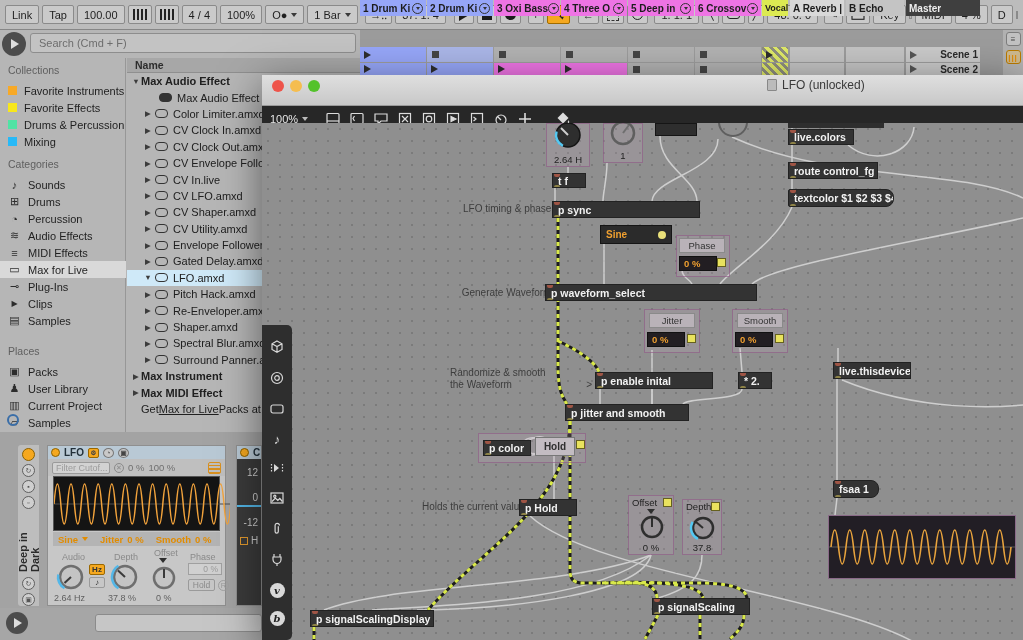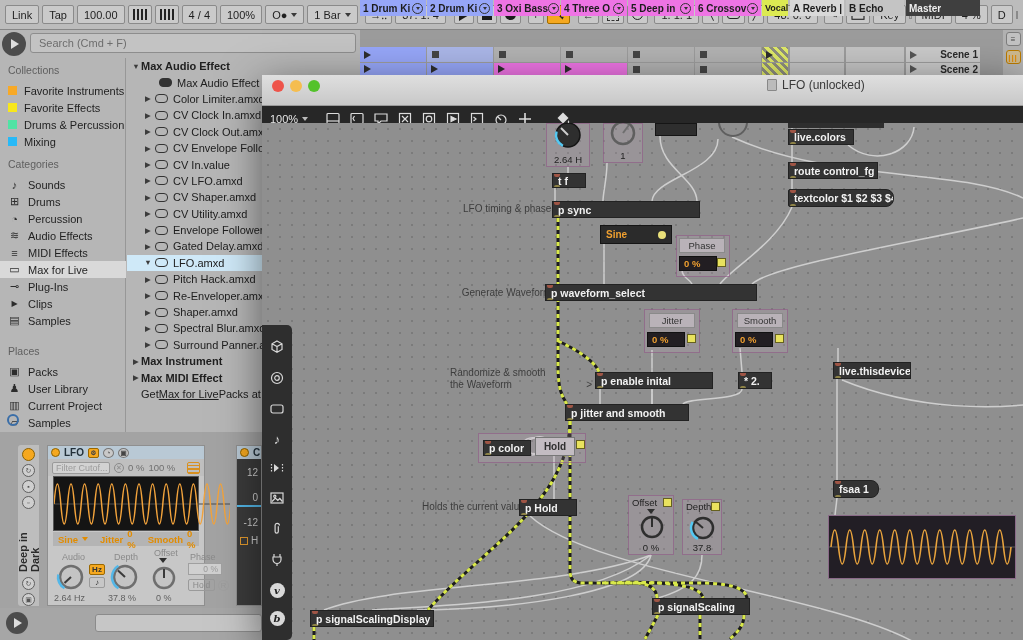--- a/index.html
+++ b/index.html
@@ -59,21 +59,21 @@
   .ind1{padding-left:16px}.ind0{padding-left:4px}
   .ulnk{text-decoration:underline}
   .infocirc{position:absolute;left:7px;top:384px;width:12px;height:12px;border:2px solid #3a6ea8;border-radius:50%}
 
   
   .devpanel{position:absolute;left:0;top:432px;width:262px;height:176px;background:#a3a3a3}
   .tstrip{position:absolute;left:18px;top:13px;width:21px;height:161px;background:#bdbdbd;border-radius:3px 0 0 3px;display:flex;flex-direction:column;align-items:center;padding-top:3px;gap:3px}
   .oc{width:13px;height:13px;border-radius:50%;background:#f5a81f;border:1px solid #8a6000;flex:none}
   .mini{width:13px;height:13px;border-radius:50%;border:1.5px solid #5f5f5f;background:#cfcfcf;font-size:7px;color:#555;display:flex;align-items:center;justify-content:center;flex:none}
   .vtext{writing-mode:vertical-rl;transform:rotate(180deg);font-size:11px;font-weight:bold;color:#2b2b2b;flex:1;display:flex;align-items:center;margin:2px 0}
-  .lfodev{position:absolute;left:47px;top:13px;width:158px;height:161px;background:#c7c7c7;border:1px solid #8f8f8f}
+  .lfodev{position:absolute;left:47px;top:13px;width:179px;height:161px;background:#c7c7c7;border:1px solid #8f8f8f}
   .dtitle{height:13px;background:#b9c9d5;display:flex;align-items:center;gap:4px;padding:0 3px;font-size:10px;font-weight:bold;color:#22303a}
   .dtit-ic{width:11px;height:10px;border-radius:2px;margin-left:auto;background:#c9c9c9;border:1px solid #777;font-size:6.5px;display:flex;align-items:center;justify-content:center;color:#444}
   .dtit-ic.or{background:#f5a81f;border-color:#9a6700;margin-left:0}
   .dtit-ic.rnd{border-radius:50%;margin-left:0}
   .maprow{height:17px;display:flex;align-items:center;gap:4px;padding:0 4px;background:#bfbfbf;font-size:9.5px;color:#6f6f6f}
   .mapbtn{width:58px;height:12px;background:#d2d2d2;border:1px solid #9a9a9a;border-radius:2px;font-size:9px;color:#9b9b9b;padding:0 3px;overflow:hidden;white-space:nowrap}
   .xcirc{width:10px;height:10px;border:1.2px solid #8a8a8a;border-radius:50%;color:#8a8a8a;font-size:7px;display:flex;align-items:center;justify-content:center}
   .listic{margin-left:auto;width:13px;height:12px;border:1.5px solid #d89020;border-radius:2px;background:repeating-linear-gradient(#0000 0 2px,#d89020 2px 3.5px)}
   .wavebox{position:relative;margin:0 5px;height:55px;background:#141414;border:1px solid #555}
   .shaperow{height:14px;margin:1px 5px 0;background:#b4b4b4;display:flex;align-items:center;gap:4px;padding:0 5px;font-size:9.5px;color:#e28c00;font-weight:bold}
@@ -427,20 +427,21 @@
           <span>Current Project</span>
         </div>
       <div class="sitem">
           <span class="cic">▱</span>
           <span>Samples</span>
         </div>
     </div>
     <div class="infocirc"></div>
 
     <div class="flist">
+      <div class="fhead">Name</div>
       <div class="fitem ind0">
           <span class="farrow">▼</span>
           <b>Max Audio Effect</b>
         </div>
       <div class="fitem" style="padding-left:30px">
           <span class="devic fill"></span>
           <span>Max Audio Effect</span>
         </div>
       <div class="fitem ind1">
           <span class="farrow">▶</span>
@@ -458,21 +459,21 @@
           <span>CV Clock Out.amxd</span>
         </div>
       <div class="fitem ind1">
           <span class="farrow">▶</span>
           <span class="devic"></span>
           <span>CV Envelope Follower.amxd</span>
         </div>
       <div class="fitem ind1">
           <span class="farrow">▶</span>
           <span class="devic"></span>
-          <span>CV In.value</span>
+          <span>CV In.live</span>
         </div>
       <div class="fitem ind1">
           <span class="farrow">▶</span>
           <span class="devic"></span>
           <span>CV LFO.amxd</span>
         </div>
       <div class="fitem ind1">
           <span class="farrow">▶</span>
           <span class="devic"></span>
           <span>CV Shaper.amxd</span>

